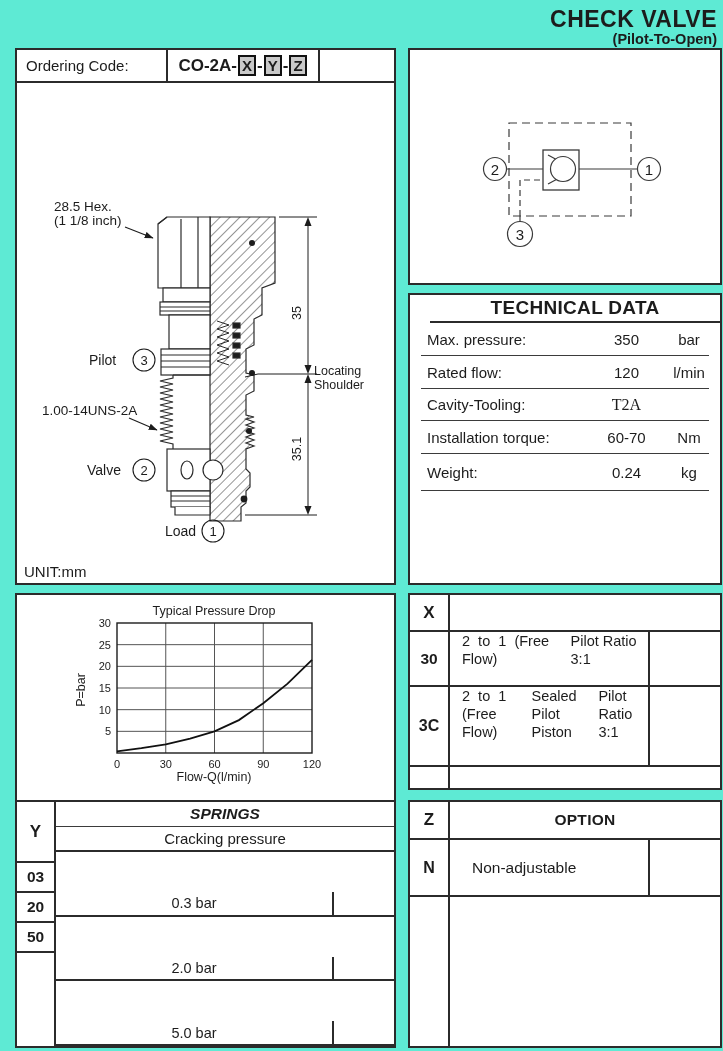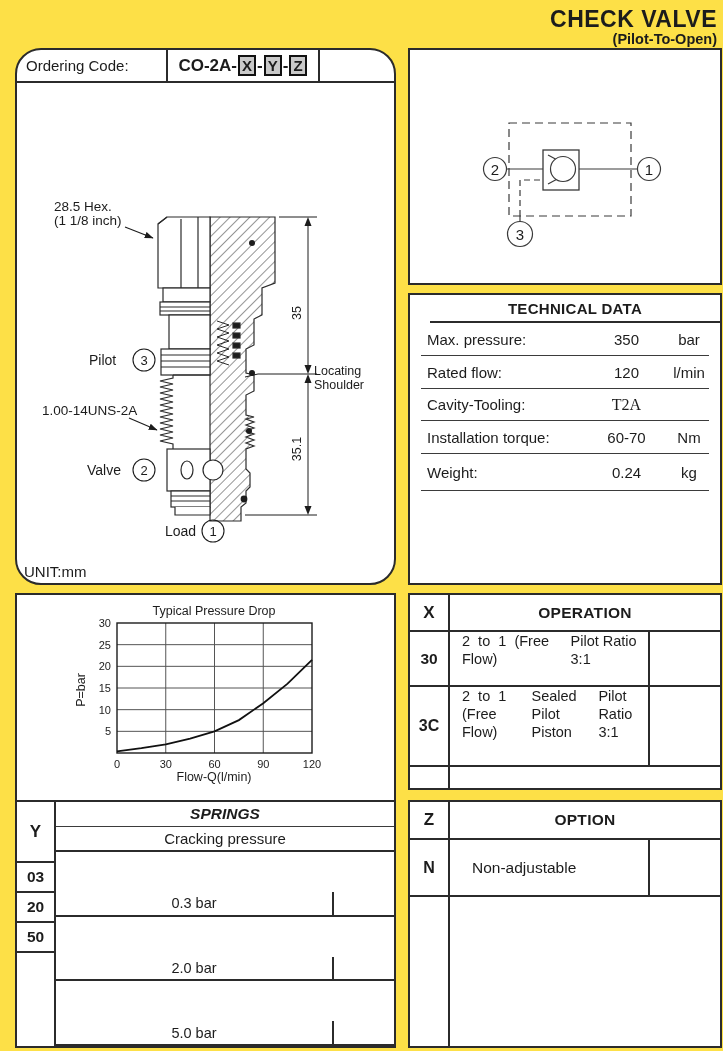--- a/index.html
+++ b/index.html
@@ -1,16 +1,16 @@
 <!DOCTYPE html>
 <html><head>
 <meta charset="utf-8">
 <style>
   html,body{margin:0;padding:0;background:#fff;}
-  #page{position:relative;width:723px;height:1051px;background:#fde047;overflow:hidden;
+  #page{position:relative;width:723px;height:1051px;background:#5eead4;overflow:hidden;
         font-family:"Liberation Sans",sans-serif;color:#1c1c1c;}
   .box{position:absolute;border:2px solid #2b2b2b;background:#fff;box-sizing:border-box;}
   svg{display:block;}
   svg text{font-family:"Liberation Sans",sans-serif;fill:#1c1c1c;}
 
   
   #main-title{position:absolute;top:6px;right:6px;font-size:23px;font-weight:bold;letter-spacing:.5px;}
   #sub-title{position:absolute;top:31px;right:6px;font-size:14.5px;font-weight:bold;}
 
   
@@ -21,21 +21,21 @@
   .ord-code{width:152px;height:100%;border-right:2px solid #2b2b2b;box-sizing:border-box;
             display:flex;align-items:center;justify-content:center;font-size:17px;font-weight:bold;}
   .ord-letter{display:inline-block;background:#c9c9c9;border:2px solid #111;padding:0 2px;
               margin:0 1px;line-height:17px;font-size:15px;}
   .ord-rest{flex:1;}
 
   #unit-label{position:absolute;left:7px;bottom:3px;font-size:15px;}
 
   
   .td-header{height:26px;border-bottom:2px solid #2b2b2b;display:flex;align-items:center;
-             justify-content:center;font-weight:bold;font-size:15px;letter-spacing:.3px;margin-left:20px;}
+             justify-content:center;font-weight:bold;font-size:19px;letter-spacing:.3px;margin-left:20px;}
   .td-row{display:grid;grid-template-columns:163px 85px 1fr;align-items:center;
           border-bottom:1.5px solid #3b3b3b;margin:0 11px;font-size:15px;}
   .td-row .l{padding-left:6px;}
   .td-row .v{text-align:center;}
   .td-row .u{text-align:center;}
   .serif{font-family:"Liberation Serif",serif;font-size:16px;}
 
   
   .tbl-header{display:flex;border-bottom:2px solid #2b2b2b;box-sizing:border-box;}
   .key-cell{width:40px;border-right:2px solid #2b2b2b;box-sizing:border-box;display:flex;
@@ -73,21 +73,21 @@
             border-right:2px solid #2b2b2b;box-sizing:border-box;}
 </style>
 </head>
 <body>
 
 <div id="page">
 
   <div id="main-title">CHECK VALVE</div>
   <div id="sub-title">(Pilot-To-Open)</div>
 
-  <div class="box" style="left:15px;top:48px;width:381px;height:537px;border-radius:26px;">
+  <div class="box" style="left:15px;top:48px;width:381px;height:537px;">
     <div class="ord-row">
       <div class="ord-label">Ordering Code:</div>
       <div class="ord-code">
         <span>CO-2A-</span>
           <span class="ord-letter">X</span>
           <span>-</span>
           <span class="ord-letter">Y</span>
           <span>-</span>
           <span class="ord-letter">Z</span>
       </div>
@@ -264,21 +264,20 @@
           <text x="94" y="53.66666666666666" font-size="11" text-anchor="end">25</text>
           <text x="94" y="32" font-size="11" text-anchor="end">30</text>
           <path d="M100.0,156.3 L124.4,153.2 L148.8,149.3 L173.1,143.7 L197.5,136.3 L221.9,125.1 L246.3,108.2 L270.6,88.7 L295.0,64.8" fill="none" stroke="#111" stroke-width="1.8"></path>
         </g>
     </svg>
   </div>
 
   <div class="box" style="left:408px;top:593px;width:314px;height:197px;display:flex;flex-direction:column;">
     <div class="tbl-header" style="height:37px;">
       <div class="key-cell">X</div>
-      <div class="hdr-title">OPERATION</div>
     </div>
     <div class="op-row" style="height:55px;">
       <div class="key-cell" style="font-size:15.5px">30</div>
       <div class="op-content">
         <div class="op-line">2  to  1  (Free Flow)</div>
         <div class="op-line">Pilot Ratio 3:1</div>
       </div>
       <div class="fill-cell"></div>
     </div>
     <div class="op-row" style="height:80px;">

